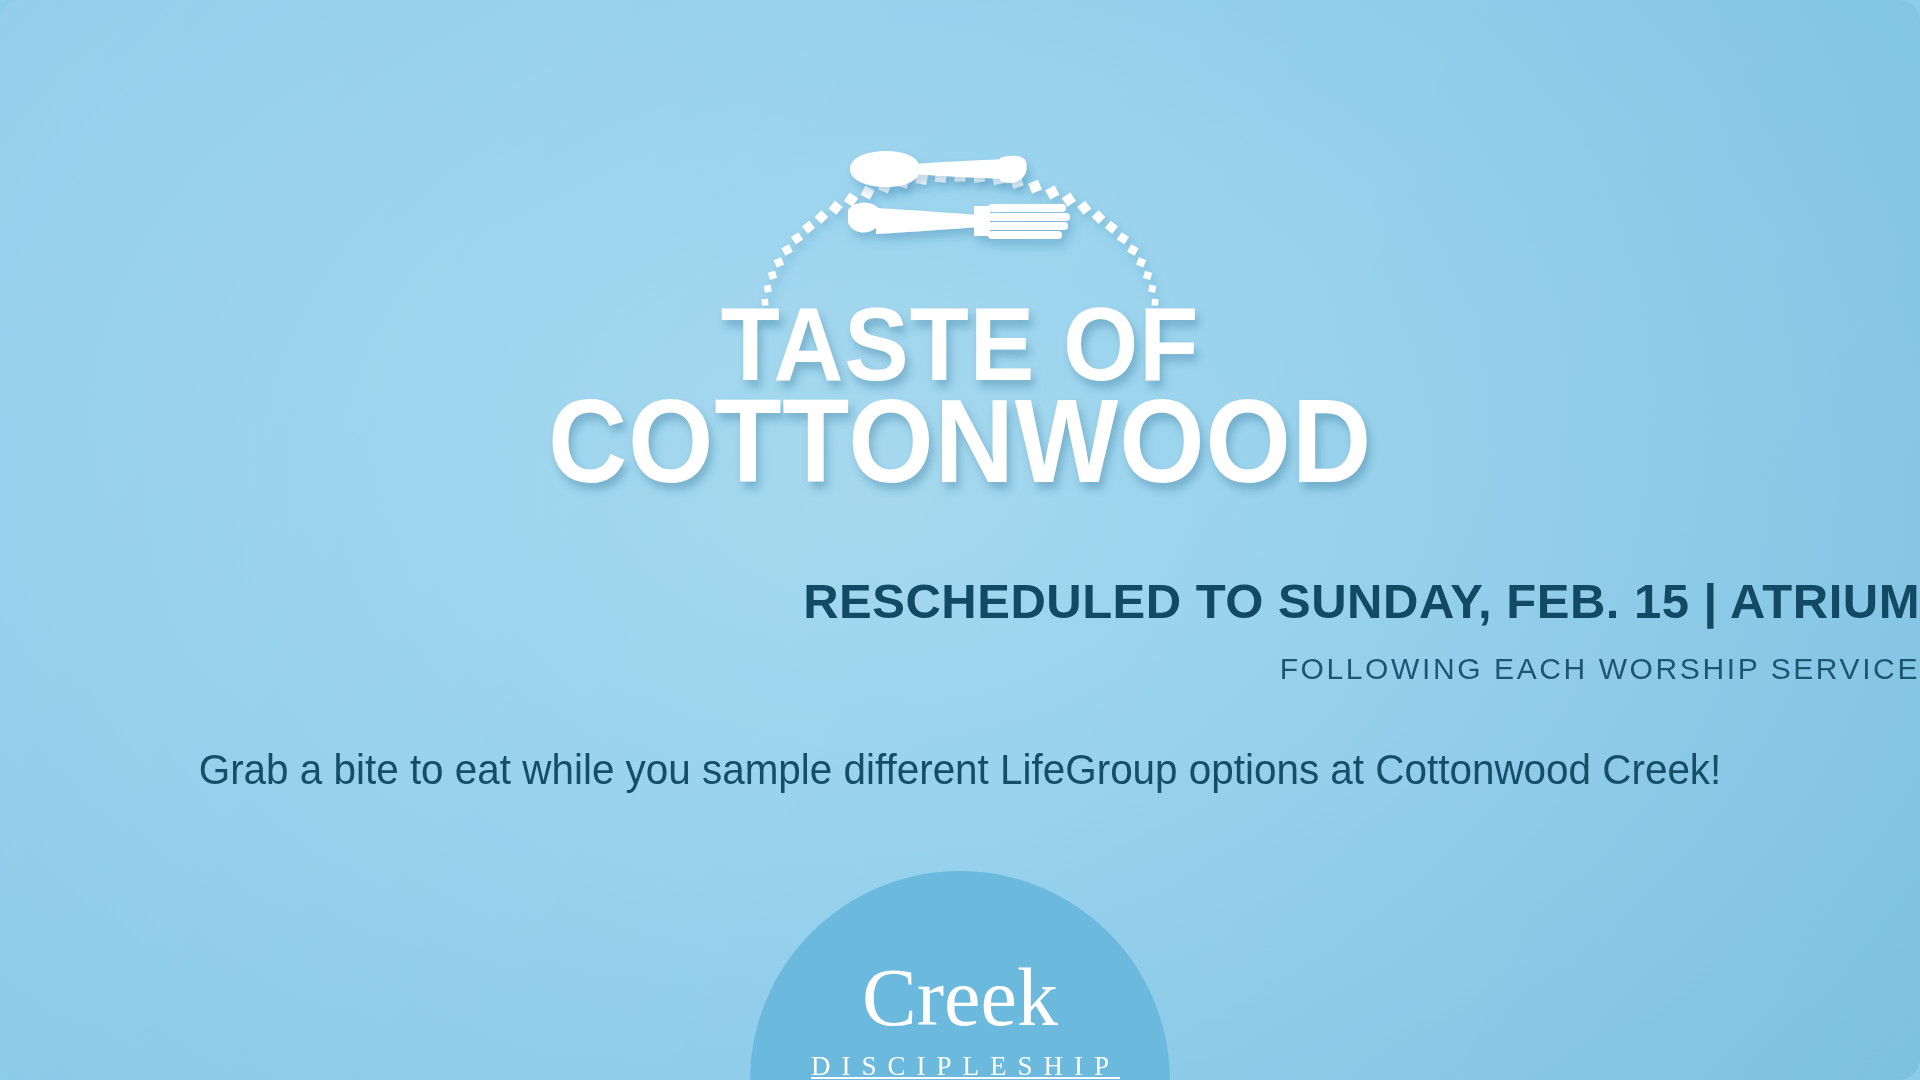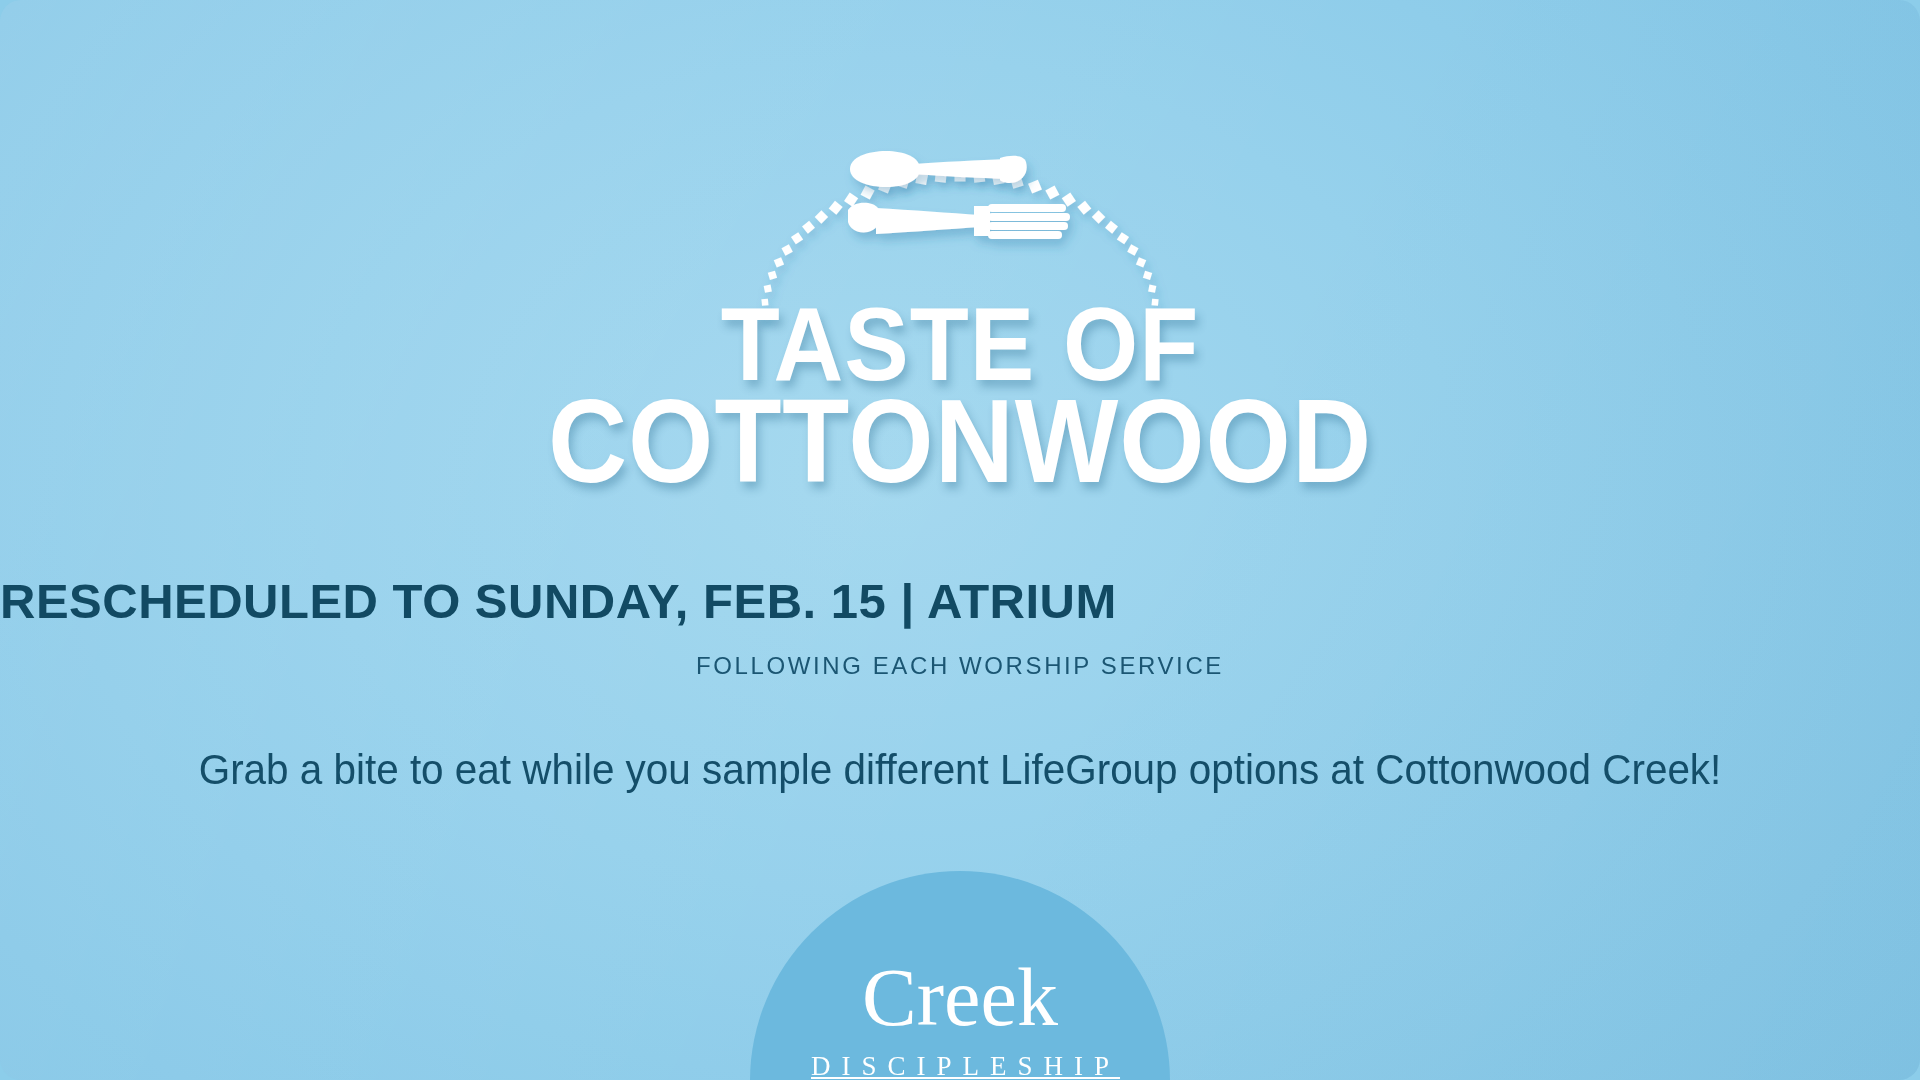--- a/index.html
+++ b/index.html
@@ -84,39 +84,39 @@
     transform: scaleX(0.93);
   }
   .headline .l1 { font-size: 104px; }
   .headline .l2 { font-size: 118px; margin-top: -6px; }
 
   
   .dateline {
     position: absolute;
     left: 0; right: 0;
     top: 573px;
-    text-align: left;
+    text-align: right;
     color: #124a63;
     font-family: "Liberation Sans", "DejaVu Sans", sans-serif;
     font-weight: 700;
     font-size: 49px;
     letter-spacing: 0.5px;
     text-transform: uppercase;
     z-index: 4;
   }
 
   .subline {
     position: absolute;
     left: 0; right: 0;
     top: 652px;
-    text-align: center;
+    text-align: right;
     color: #1b5673;
     font-family: "Liberation Sans", "DejaVu Sans", sans-serif;
     font-weight: 300;
-    font-size: 24px;
+    font-size: 30px;
     letter-spacing: 2.6px;
     text-transform: uppercase;
     z-index: 4;
   }
 
   
   .bodycopy {
     position: absolute;
     left: 0; right: 0;
     top: 745px;

